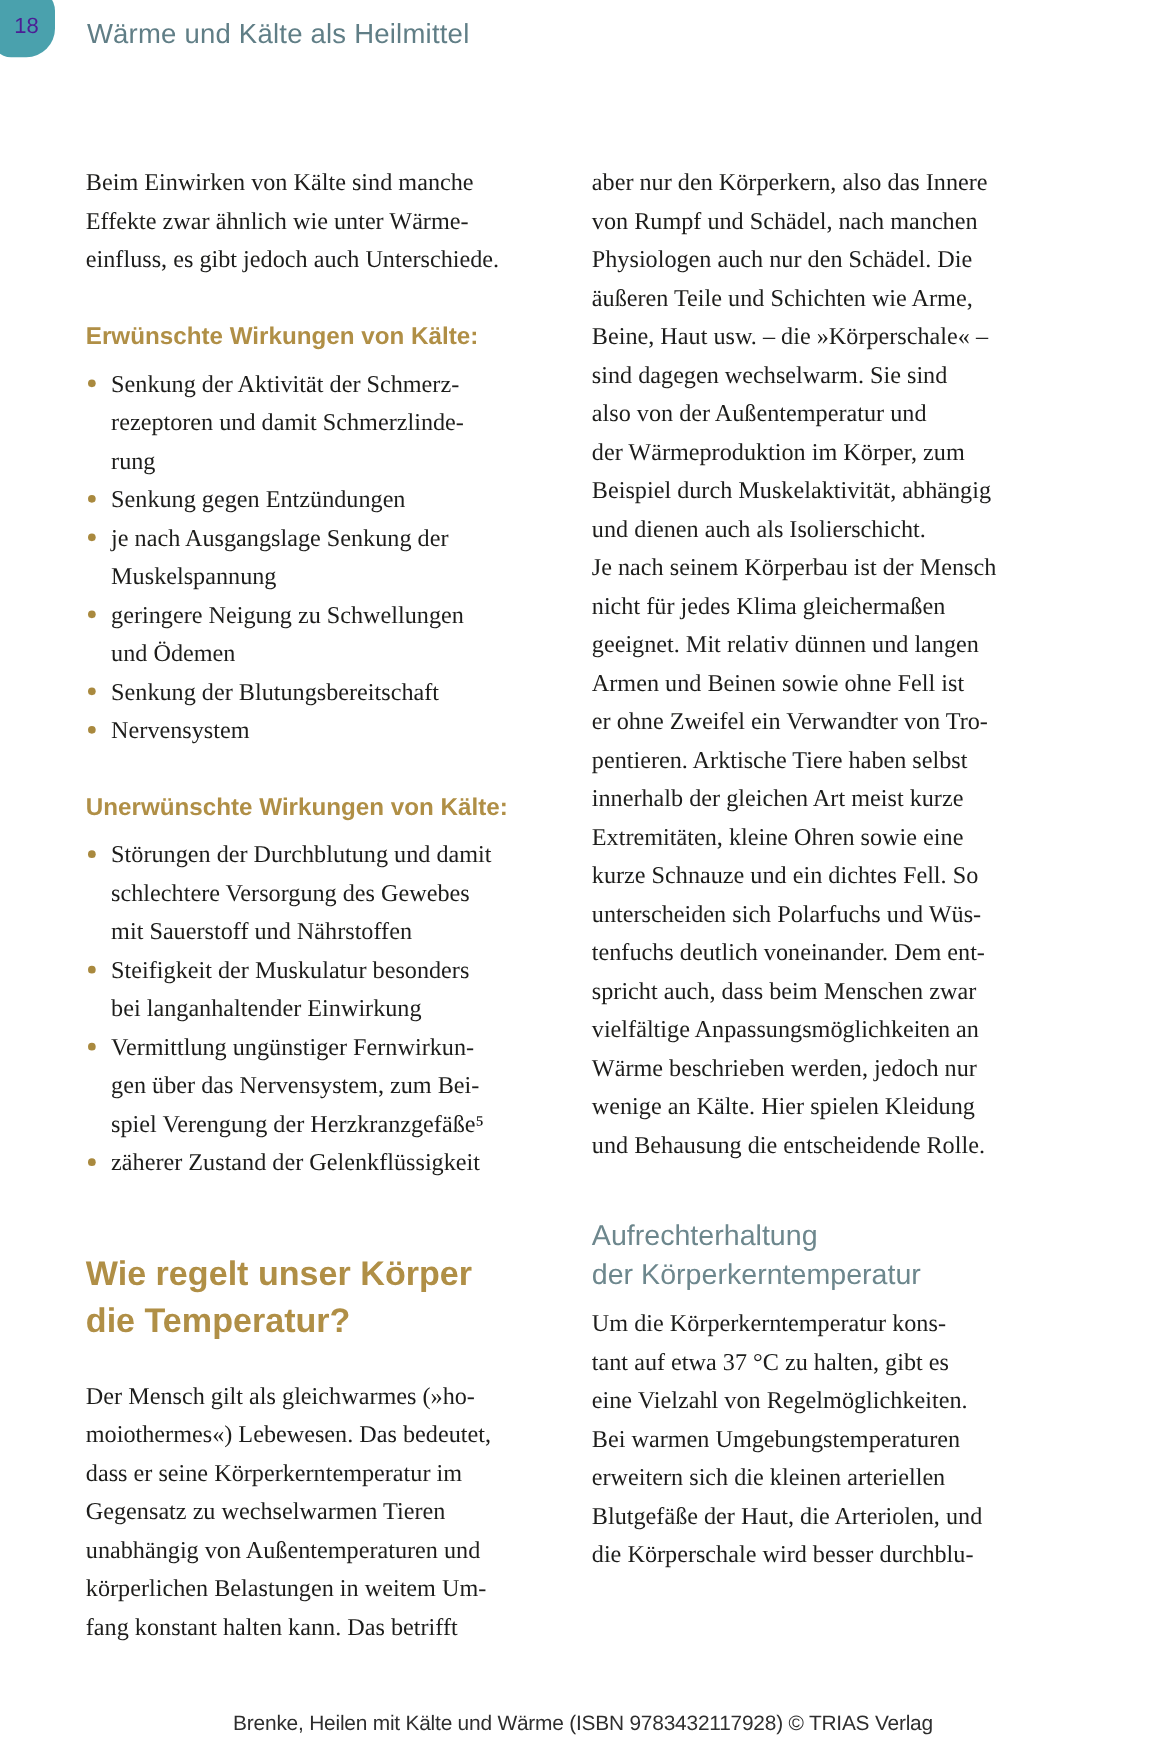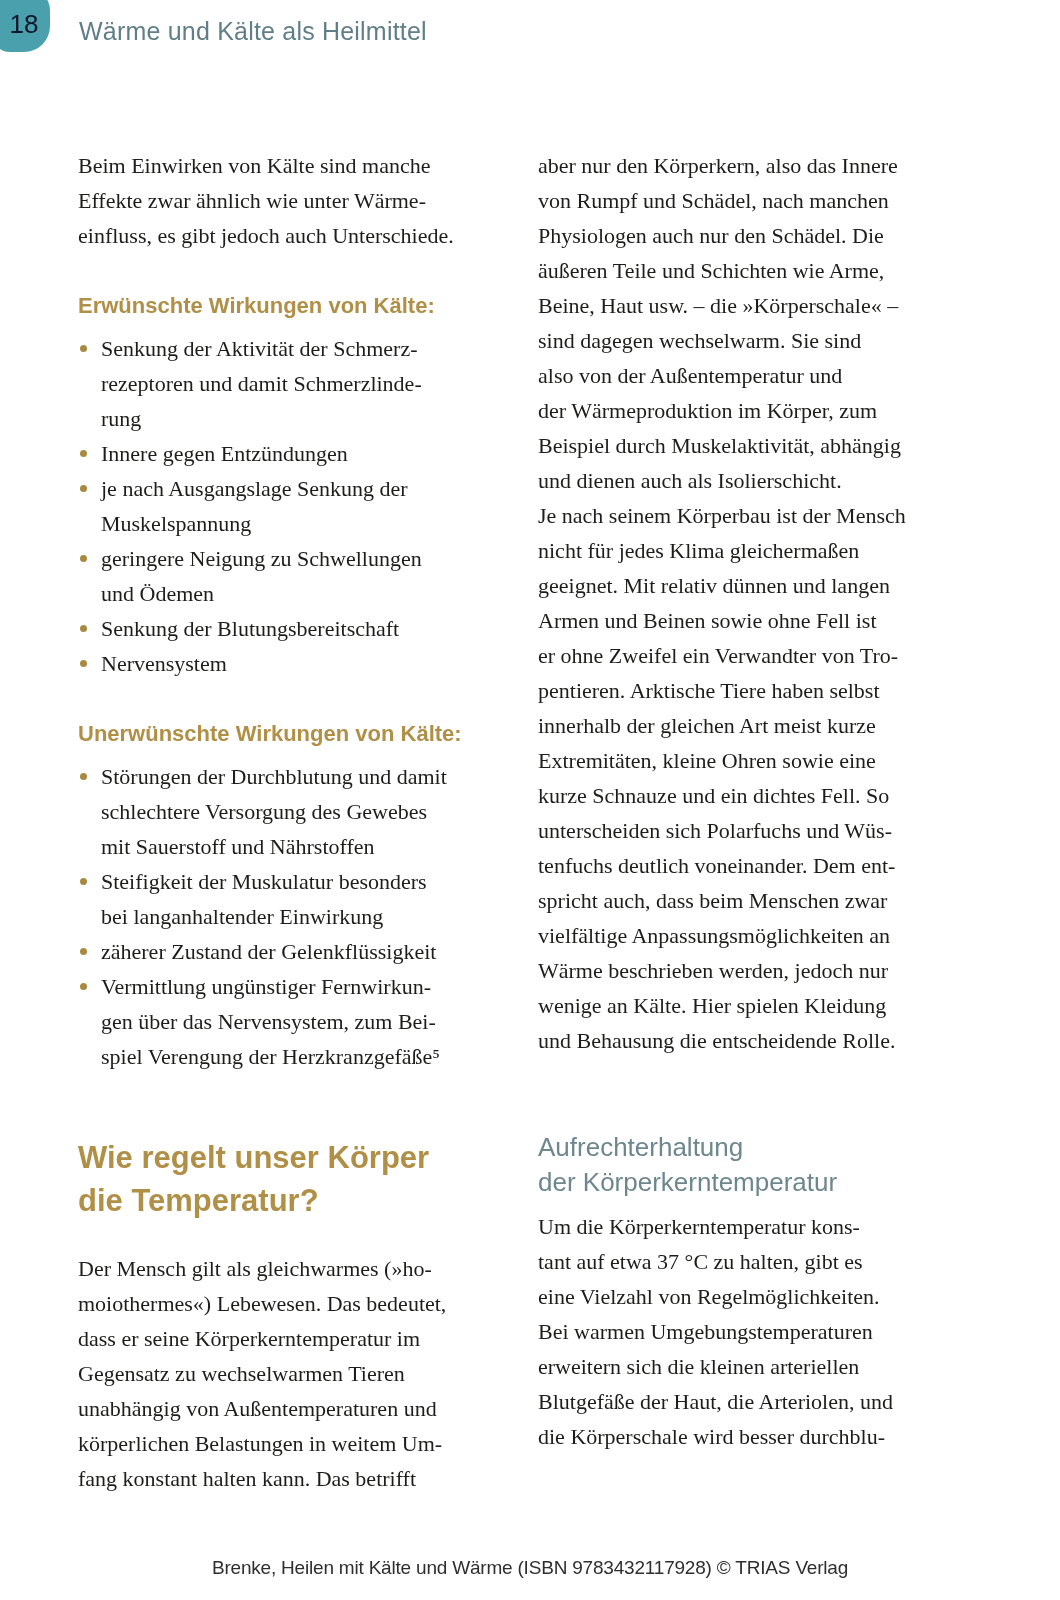--- a/index.html
+++ b/index.html
@@ -22,21 +22,21 @@
   }
   .page-number-badge{
     position:absolute;left:-8px;top:-10px;
     width:58px;height:62px;
     background:var(--badge-teal);
     border-radius:0 20px 26px 18px;
     display:flex;align-items:center;justify-content:center;
   }
   .page-number-badge span{
     font-family:"Liberation Sans","DejaVu Sans",sans-serif;
-    font-size:26px;color:#0f172a;
+    font-size:20px;color:#4c1d95;
     padding-top:6px;padding-left:6px;
   }
   .running-title{
     position:absolute;left:79px;top:17px;
     font-family:"Liberation Sans","DejaVu Sans",sans-serif;
     font-size:25px;letter-spacing:.2px;
     color:var(--running-title-gray);
   }
   .content{
     position:absolute;top:148px;left:78px;
@@ -71,21 +71,21 @@
     font-weight:bold;font-size:31px;line-height:43px;
     color:var(--heading-gold);
     margin-top:62px;
   }
   .left .body-para.after-heading{margin-top:29px;}
   .right .para-2{}
   .subsection-heading{
     font-family:"Liberation Sans","DejaVu Sans",sans-serif;
     font-weight:400;font-size:26px;line-height:35px;
     color:var(--subheading-teal);
-    margin-top:72px;margin-bottom:9px;
+    margin-top:48px;margin-bottom:9px;
   }
   .page-footer{
     position:absolute;left:0;bottom:21px;width:100%;
     text-align:center;
     font-family:"Liberation Sans","DejaVu Sans",sans-serif;
     font-size:19px;letter-spacing:-0.2px;
     color:var(--footer-text);
   }
 </style>
 </head>
@@ -103,40 +103,40 @@
   <section class="col left">
     <p class="body-para pre">Beim Einwirken von Kälte sind manche
 Effekte zwar ähnlich wie unter Wärme-
 einfluss, es gibt jedoch auch Unterschiede.</p>
 
     <h3 class="gold-heading">Erwünschte Wirkungen von Kälte:</h3>
     <ul class="bullet-list">
       <li class="pre">Senkung der Aktivität der Schmerz-
 rezeptoren und damit Schmerzlinde-
 rung</li>
-      <li class="pre">Innere gegen Entzündungen</li>
+      <li class="pre">Senkung gegen Entzündungen</li>
       <li class="pre">je nach Ausgangslage Senkung der
 Muskelspannung</li>
       <li class="pre">geringere Neigung zu Schwellungen
 und Ödemen</li>
       <li class="pre">Senkung der Blutungsbereitschaft</li>
       <li class="pre">Nervensystem</li>
     </ul>
 
     <h3 class="gold-heading">Unerwünschte Wirkungen von Kälte:</h3>
     <ul class="bullet-list">
       <li class="pre">Störungen der Durchblutung und damit
 schlechtere Versorgung des Gewebes
 mit Sauerstoff und Nährstoffen</li>
       <li class="pre">Steifigkeit der Muskulatur besonders
 bei langanhaltender Einwirkung</li>
-      <li class="pre">zäherer Zustand der Gelenkflüssigkeit</li>
       <li class="pre">Vermittlung ungünstiger Fernwirkun-
 gen über das Nervensystem, zum Bei-
 spiel Verengung der Herzkranzgefäße⁵</li>
+      <li class="pre">zäherer Zustand der Gelenkflüssigkeit</li>
     </ul>
 
     <h2 class="section-heading pre">Wie regelt unser Körper
 die Temperatur?</h2>
     <p class="body-para pre after-heading">Der Mensch gilt als gleichwarmes (»ho-
 moiothermes«) Lebewesen. Das bedeutet,
 dass er seine Körperkerntemperatur im
 Gegensatz zu wechselwarmen Tieren
 unabhängig von Außentemperaturen und
 körperlichen Belastungen in weitem Um-

